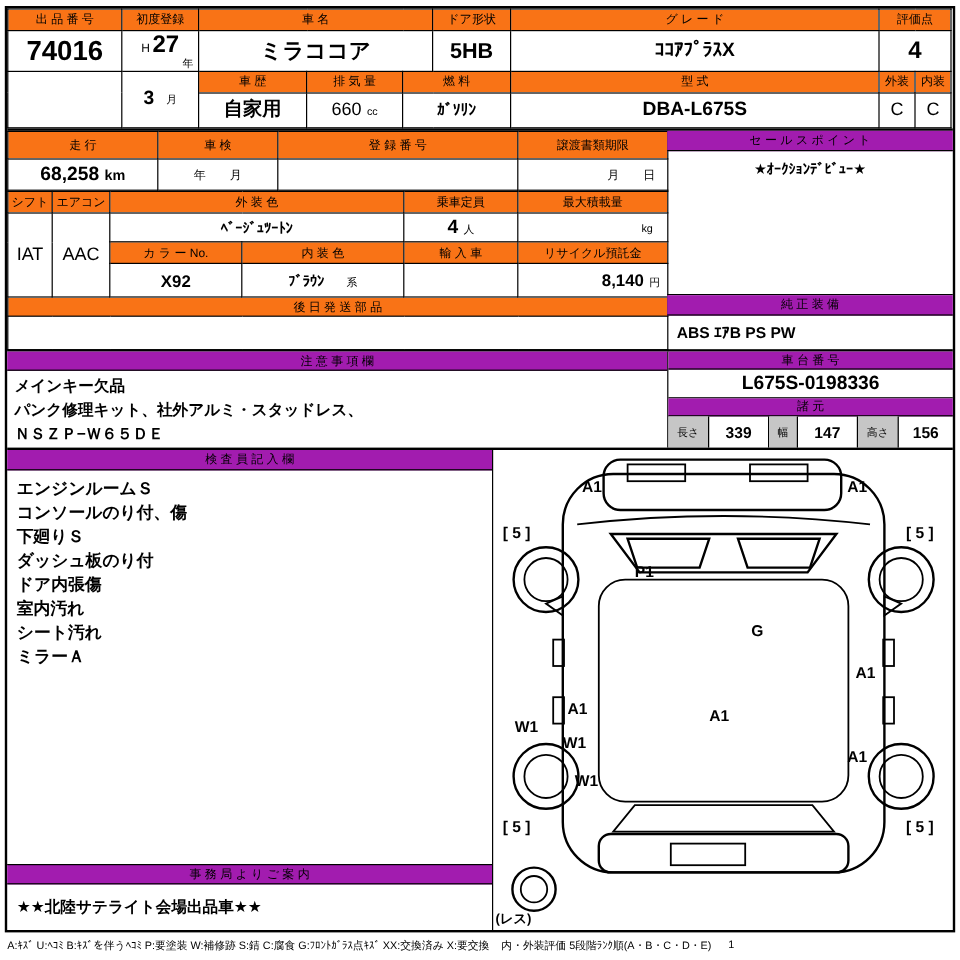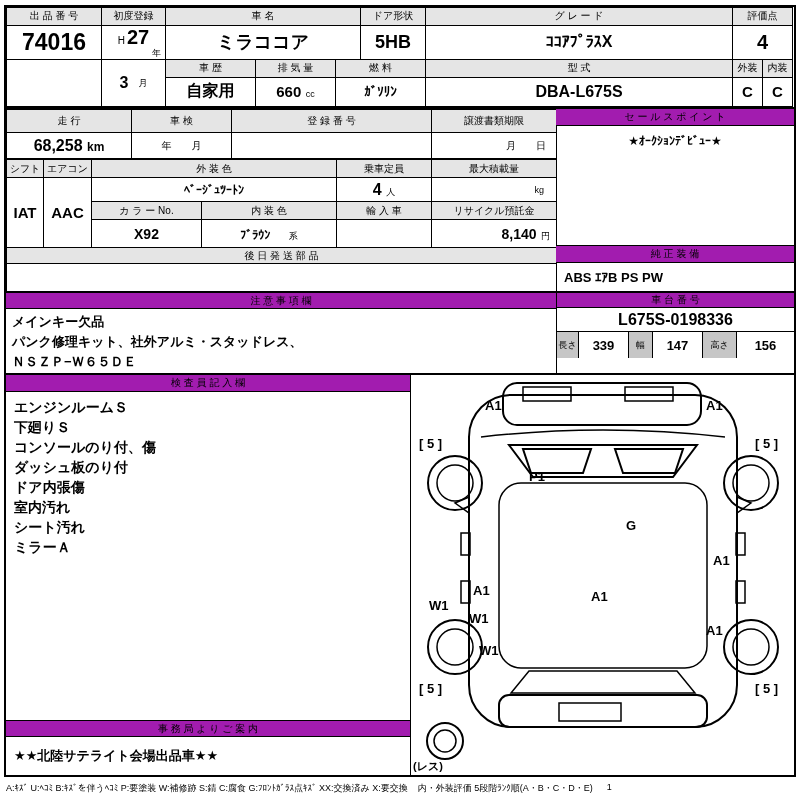--- a/index.html
+++ b/index.html
@@ -6,26 +6,26 @@
   html,body { width:800px; height:800px; background:#fff; color:#000;
     font-family:"Liberation Sans","DejaVu Sans",sans-serif; position:relative; }
   .sheet { position:absolute; left:4px; top:5px; width:792px; height:772px;
     border:2px solid #000; display:flex; flex-direction:column; background:#fff; }
   .divider { height:2px; background:#000; flex:none; }
   .row { display:flex; flex:none; }
 
   table.t { border-collapse:collapse; table-layout:fixed; flex:none; }
   table.t th, table.t td { border:1px solid #000; text-align:center; vertical-align:middle;
     overflow:hidden; white-space:nowrap; padding:0; }
-  table.t th { background:#e5e5e5; font-weight:normal; font-size:10px; }
+  table.t th { background:#f97316; font-weight:normal; font-size:10px; }
   th.s9 { font-size:9px; }
 
   .b23{font-size:23px;font-weight:bold} .b20{font-size:20px;font-weight:bold}
   .b18{font-size:18px;font-weight:bold} .b16{font-size:16px;font-weight:bold}
-  .b15{font-size:15px;font-weight:bold} .b14{font-size:14px;font-weight:bold}
+  .b15{font-size:15px;font-weight:normal} .b14{font-size:14px;font-weight:bold}
   .b13{font-size:13px;font-weight:bold} .b12{font-size:12px;font-weight:bold}
   .u9{font-size:9px} .u10{font-size:10px}
 
   .fr{display:flex;flex-direction:column;height:100%;justify-content:center}
   .fr1{display:flex;align-items:baseline;justify-content:center;gap:2px}
   .fr2{text-align:right;padding-right:4px;font-size:9px;line-height:9px}
   .mo-cell{display:flex;align-items:center;justify-content:center;gap:10px}
 
   .hdr{background:#a21caf;font-size:10px;display:flex;align-items:center;
     justify-content:center;border-bottom:1px solid #000;flex:none}
@@ -229,40 +229,41 @@
       <div class="hdr" style="height:16px">注 意 事 項 欄</div>
       <div class="caution-lines b13">
         <div>メインキー欠品</div>
         <div>パンク修理キット、社外アルミ・スタッドレス、</div>
         <div>ＮＳＺＰ−Ｗ６５ＤＥ</div>
       </div>
     </div>
     <div class="colR" style="border-left:1px solid #000">
       <div class="hdr" style="height:15px">車 台 番 号</div>
       <div class="chassis-val b16">L675S-0198336</div>
+      <div class="hdr" style="height:15px">諸  元</div>
       <div class="dims">
-        <div class="dim-l" style="width:22px">長さ</div>
+        <div class="dim-l" style="width:34px">長さ</div>
         <div class="dim-v b13" style="width:50px">339</div>
         <div class="dim-l" style="width:24px">幅</div>
         <div class="dim-v b13" style="width:50px">147</div>
         <div class="dim-l" style="width:34px">高さ</div>
         <div class="dim-v b13" style="flex:1">156</div>
       </div>
     </div>
   </div>
 
   <div class="divider"></div>
 
   <div class="row" style="flex:1">
     <div class="secD-left">
       <div class="hdr" style="height:17px">検 査 員 記 入 欄</div>
       <div class="insp-lines b14">
         <div>エンジンルームＳ</div>
+        <div>コンソールのり付、傷</div>
         <div>下廻りＳ</div>
-        <div>コンソールのり付、傷</div>
         <div>ダッシュ板のり付</div>
         <div>ドア内張傷</div>
         <div>室内汚れ</div>
         <div>シート汚れ</div>
         <div>ミラーＡ</div>
       </div>
       <div class="hdr office-hdr" style="height:17px">事 務 局 よ り ご 案 内</div>
       <div class="office-text b13">★★北陸サテライト会場出品車★★</div>
     </div>
 

